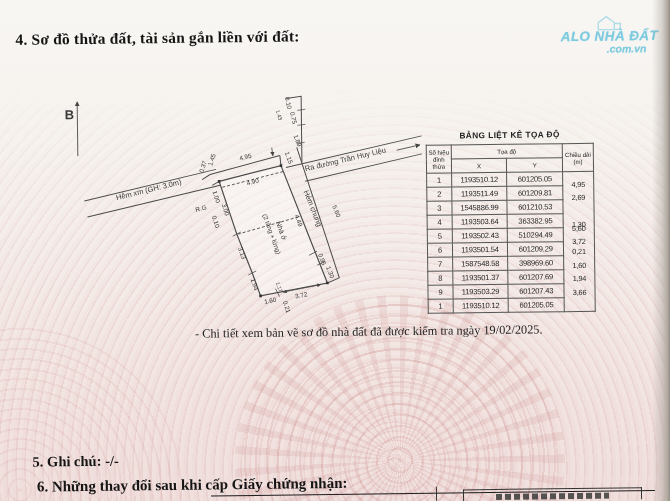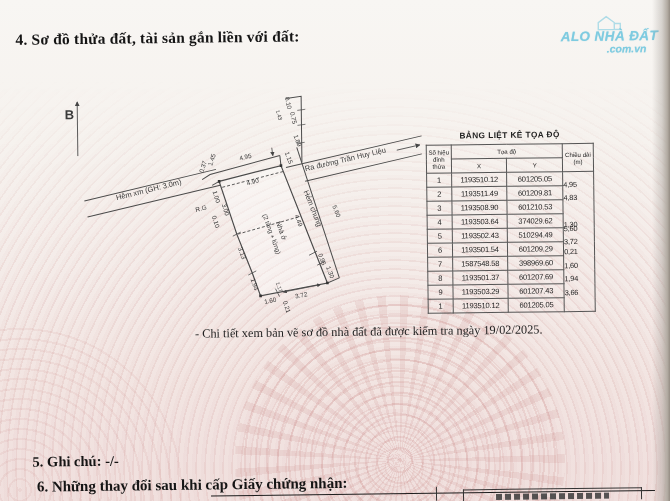--- a/index.html
+++ b/index.html
@@ -51,21 +51,21 @@
   .houselbl2{font-size:6.4px;fill:#333;}
   
   .tbl-wrap{position:absolute;left:427px;top:132px;width:168px;font-family:"Liberation Sans",sans-serif;}
   .tbl-title{text-align:center;font-size:8.3px;font-weight:bold;letter-spacing:.4px;color:#222;margin-bottom:4px;}
   table.coord{border-collapse:collapse;width:100%;table-layout:fixed;}
   table.coord th,table.coord td{border:1px solid #555;padding:0;text-align:center;color:#262626;}
   table.coord th{font-size:6.1px;font-weight:normal;line-height:1.15;height:13px;}
   table.coord td{font-size:7.6px;height:13px;letter-spacing:-0.2px;}
   col.c-no{width:24px;} col.c-x{width:54px;} col.c-y{width:54px;} col.c-len{width:30px;}
   td.len-cell{position:relative;}
-  td.len-cell .len{position:absolute;left:0;right:0;font-size:7.4px;line-height:8px;text-align:left;}
+  td.len-cell .len{position:absolute;left:0;right:0;font-size:7.4px;line-height:8px;text-align:center;}
 </style>
 </head>
 <body>
 
 <div class="page">
   <div class="wm wm-rings"></div>
   <div class="wm wm-arcs"></div>
   <div class="wm wm-emblem"></div>
 
   <div class="content">
@@ -192,44 +192,44 @@
             <th>Y</th>
           </tr>
         </thead>
         <tbody>
           <tr>
             <td>1</td>
             <td>1193510.12</td>
             <td>601205.05</td>
             <td class="len-cell" rowspan="10">
               <span class="len" style="top:8.5px">4,95</span>
-              <span class="len" style="top:22px">4,83</span>
+              <span class="len" style="top:22px">2,69</span>
               <span class="len" style="top:53px">5,60</span>
               <span class="len" style="top:49px">1,30</span>
               <span class="len" style="top:66px">3,72</span>
               <span class="len" style="top:76px">0,21</span>
               <span class="len" style="top:89.5px">1,60</span>
               <span class="len" style="top:103px">1,94</span>
               <span class="len" style="top:116.5px">3,66</span>
             </td>
           </tr>
           <tr>
               <td>2</td>
               <td>1193511.49</td>
               <td>601209.81</td>
             </tr>
           <tr>
               <td>3</td>
-              <td>1193508.90</td>
+              <td>1545886.99</td>
               <td>601210.53</td>
             </tr>
           <tr>
               <td>4</td>
               <td>1193503.64</td>
-              <td>374029.62</td>
+              <td>363382.95</td>
             </tr>
           <tr>
               <td>5</td>
               <td>1193502.43</td>
               <td>510294.49</td>
             </tr>
           <tr>
               <td>6</td>
               <td>1193501.54</td>
               <td>601209.29</td>

